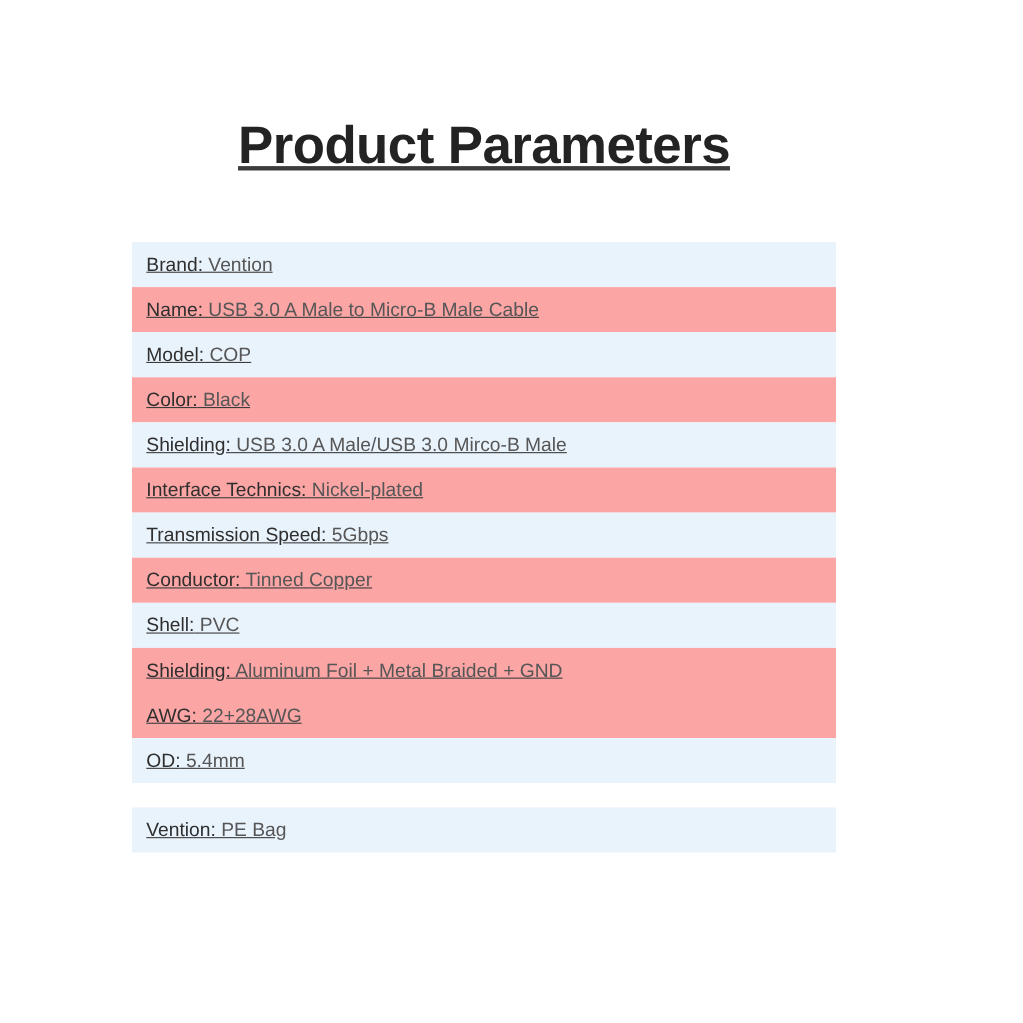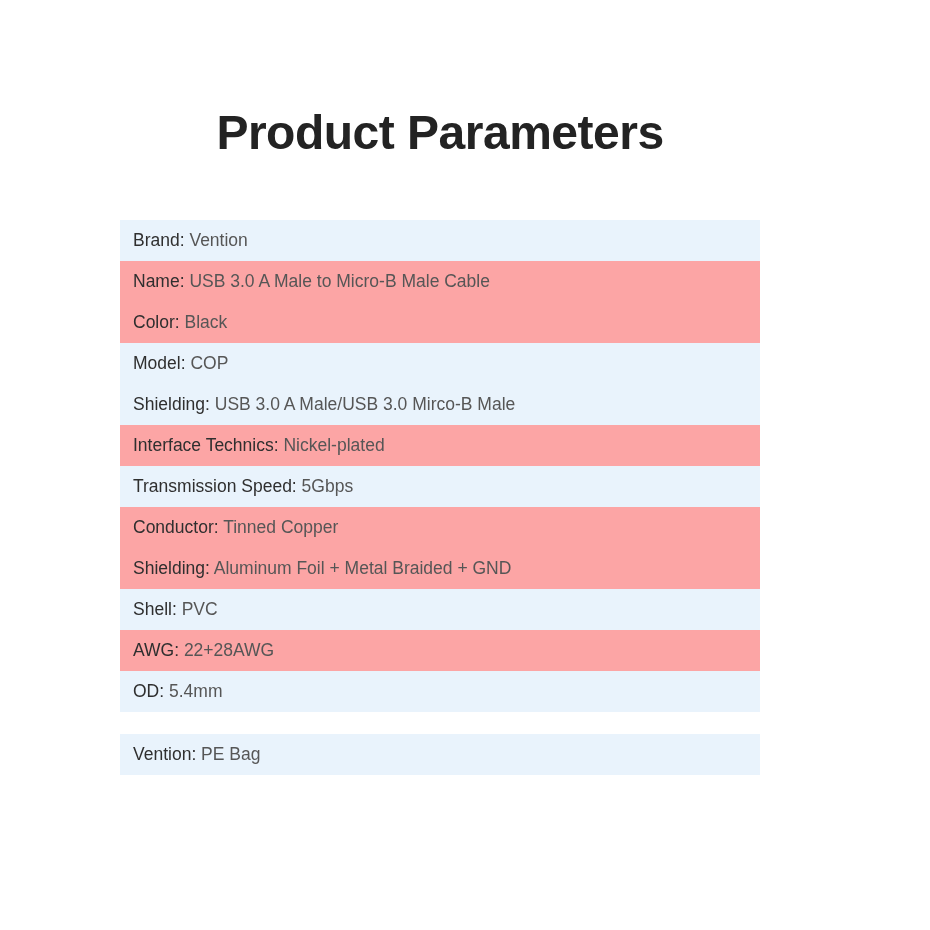--- a/index.html
+++ b/index.html
@@ -12,20 +12,21 @@
     background: #ffffff;
     font-family: "Liberation Sans", sans-serif;
     color: #3c3c3c;
     overflow: hidden;
   }
   .page {
     width: 880px;
     height: 930px;
     position: relative;
     box-sizing: border-box;
+    text-decoration: underline;
   }
   .title {
     text-align: center;
     font-size: 48px;
     font-weight: bold;
     color: #232323;
     letter-spacing: -0.5px;
     margin: 0;
     padding-top: 104px;
     line-height: 1.2;
@@ -69,27 +70,27 @@
 </head>
 <body>
 
 <div class="page">
 
   <h1 class="title">Product Parameters</h1>
 
   <div class="spec-table" id="spec-table">
       <div class="spec-row shaded"><span class="label">Brand:</span><span class="value"> Vention</span></div>
       <div class="spec-row plain"><span class="label">Name:</span><span class="value"> USB 3.0 A Male to Micro-B  Male Cable</span></div>
+      <div class="spec-row shaded"><span class="label">Model:</span><span class="value"> COP</span></div>
       <div class="spec-row plain"><span class="label">Color:</span><span class="value"> Black</span></div>
-      <div class="spec-row shaded"><span class="label">Model:</span><span class="value"> COP</span></div>
       <div class="spec-row shaded"><span class="label">Shielding:</span><span class="value"> USB 3.0 A Male/USB 3.0 Mirco-B Male</span></div>
       <div class="spec-row plain"><span class="label">Interface Technics:</span><span class="value"> Nickel-plated</span></div>
       <div class="spec-row shaded"><span class="label">Transmission Speed:</span><span class="value"> 5Gbps</span></div>
       <div class="spec-row plain"><span class="label">Conductor:</span><span class="value"> Tinned Copper</span></div>
+      <div class="spec-row shaded"><span class="label">Shell:</span><span class="value"> PVC</span></div>
       <div class="spec-row plain"><span class="label">Shielding:</span><span class="value"> Aluminum Foil + Metal Braided + GND</span></div>
-      <div class="spec-row shaded"><span class="label">Shell:</span><span class="value"> PVC</span></div>
       <div class="spec-row plain"><span class="label">AWG:</span><span class="value"> 22+28AWG</span></div>
       <div class="spec-row shaded"><span class="label">OD:</span><span class="value"> 5.4mm</span></div>
       <div class="spacer-row"></div>
       <div class="spec-row shaded"><span class="label">Vention:</span><span class="value"> PE Bag</span></div>
     </div>
 
 </div>
 
 </body></html>

